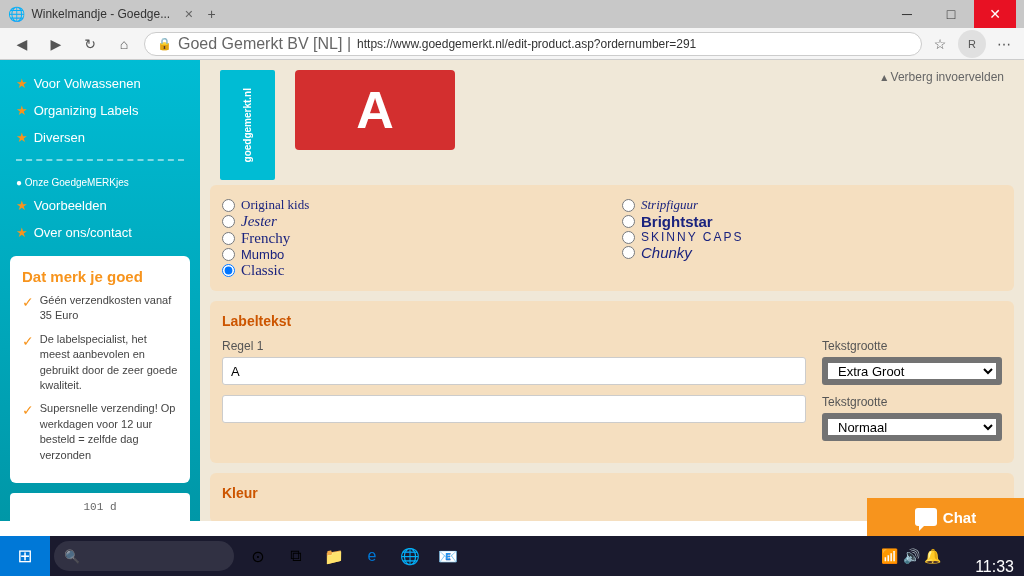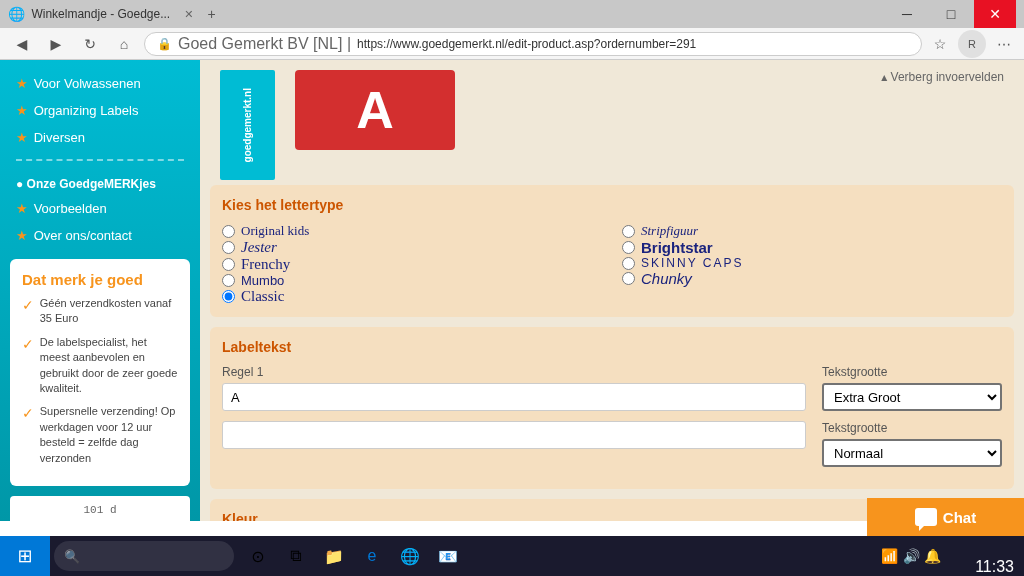--- a/index.html
+++ b/index.html
@@ -45,21 +45,21 @@
     .addr-icon { width: 24px; height: 24px; display: flex; align-items: center; justify-content: center; cursor: pointer; font-size: 14px; color: #555; }
 
     
     .main-content { display: flex; height: calc(576px - 40px - 75px); overflow: hidden; }
 
     
     .sidebar { width: 200px; background: linear-gradient(to bottom, #00bcd4, #0097a7); min-height: 100%; overflow-y: auto; padding: 10px 0; flex-shrink: 0; }
     .sidebar-item { color: white; padding: 6px 16px; font-size: 13px; cursor: pointer; display: flex; align-items: center; gap: 6px; }
     .sidebar-item .star { color: #f7941d; }
     .sidebar-separator { border: none; border-top: 2px dashed rgba(255,255,255,0.5); margin: 8px 16px; }
-    .sidebar-section { color: white; font-size: 12px; font-weight: bold; padding: 8px 16px 4px; }
+    .sidebar-section { color: white; font-size: 10px; font-weight: normal; padding: 8px 16px 4px; }
 
     
     .sidebar-info { background: white; margin: 10px; border-radius: 6px; padding: 12px; }
     .sidebar-info-title { color: #f7941d; font-size: 15px; font-weight: bold; margin-bottom: 8px; }
     .sidebar-info-item { display: flex; gap: 6px; margin-bottom: 8px; font-size: 11px; color: #444; line-height: 1.4; }
     .sidebar-info-item .check { color: #f7941d; font-size: 14px; flex-shrink: 0; }
 
     
     .fb-widget { background: white; margin: 8px 10px; border-radius: 4px; padding: 8px; text-align: center; }
     .fb-counter { font-size: 11px; color: #666; margin-bottom: 4px; font-family: Liberation Mono, monospace; }
@@ -95,21 +95,21 @@
     .font-classic { font-family: 'Times New Roman', serif; font-size: 15px; color: #1a237e; }
     .font-stripfiguur { font-family: Liberation Serif, serif; font-size: 13px; color: #1a237e; font-style: italic; }
     .font-brightstar { font-family: Liberation Sans, sans-serif; font-size: 15px; color: #1a237e; font-weight: bold; }
     .font-skinnycaps { font-family: Arial Narrow, sans-serif; font-size: 12px; color: #1a237e; letter-spacing: 2px; text-transform: uppercase; }
     .font-chunky { font-family: Impact, sans-serif; font-size: 15px; color: #1a237e; font-style: italic; }
     .form-row { display: flex; gap: 16px; margin-bottom: 10px; align-items: flex-start; }
     .form-group { flex: 1; }
     .form-group-small { width: 180px; flex-shrink: 0; }
     .form-label { font-size: 12px; color: #555; margin-bottom: 4px; }
     .form-input { width: 100%; height: 28px; border: 1px solid #ccc; border-radius: 3px; padding: 0 8px; font-size: 13px; background: white; }
-    .form-select { width: 100%; height: 28px; border: 2px solid #737373; border-radius: 3px; padding: 0 6px; font-size: 13px; background: white; cursor: pointer; }
+    .form-select { width: 100%; height: 28px; border: 6px solid #737373; border-radius: 3px; padding: 0 6px; font-size: 13px; background: white; cursor: pointer; }
   </style>
 </head>
 <body>
 
 <div>
 
   <div class="title-bar">
     <div class="title-bar-left">
       <span style="font-size:14px;">🌐</span>
       <span style="font-size:12px; color:#333;">Winkelmandje - Goedge...</span>
@@ -203,21 +203,20 @@
         <div class="product-logo-img">
           <span class="product-logo-text">goedgemerkt.nl</span>
         </div>
         <div class="label-preview">
           <span class="label-preview-letter">A</span>
         </div>
         <span class="verberg-link">Verberg invoervelden</span>
       </div>
 
       <div class="section">
-        <div class="section-title">Kies het lettertype</div>
         <div class="lettertype-grid">
           <div>
             <div class="lettertype-option">
               <input type="radio" name="font" id="font-original" style="">
               <label for="font-original" class="font-original">Original kids</label>
             </div>
             <div class="lettertype-option">
               <input type="radio" name="font" id="font-jester" style="">
               <label for="font-jester" class="font-jester">Jester</label>
             </div>

